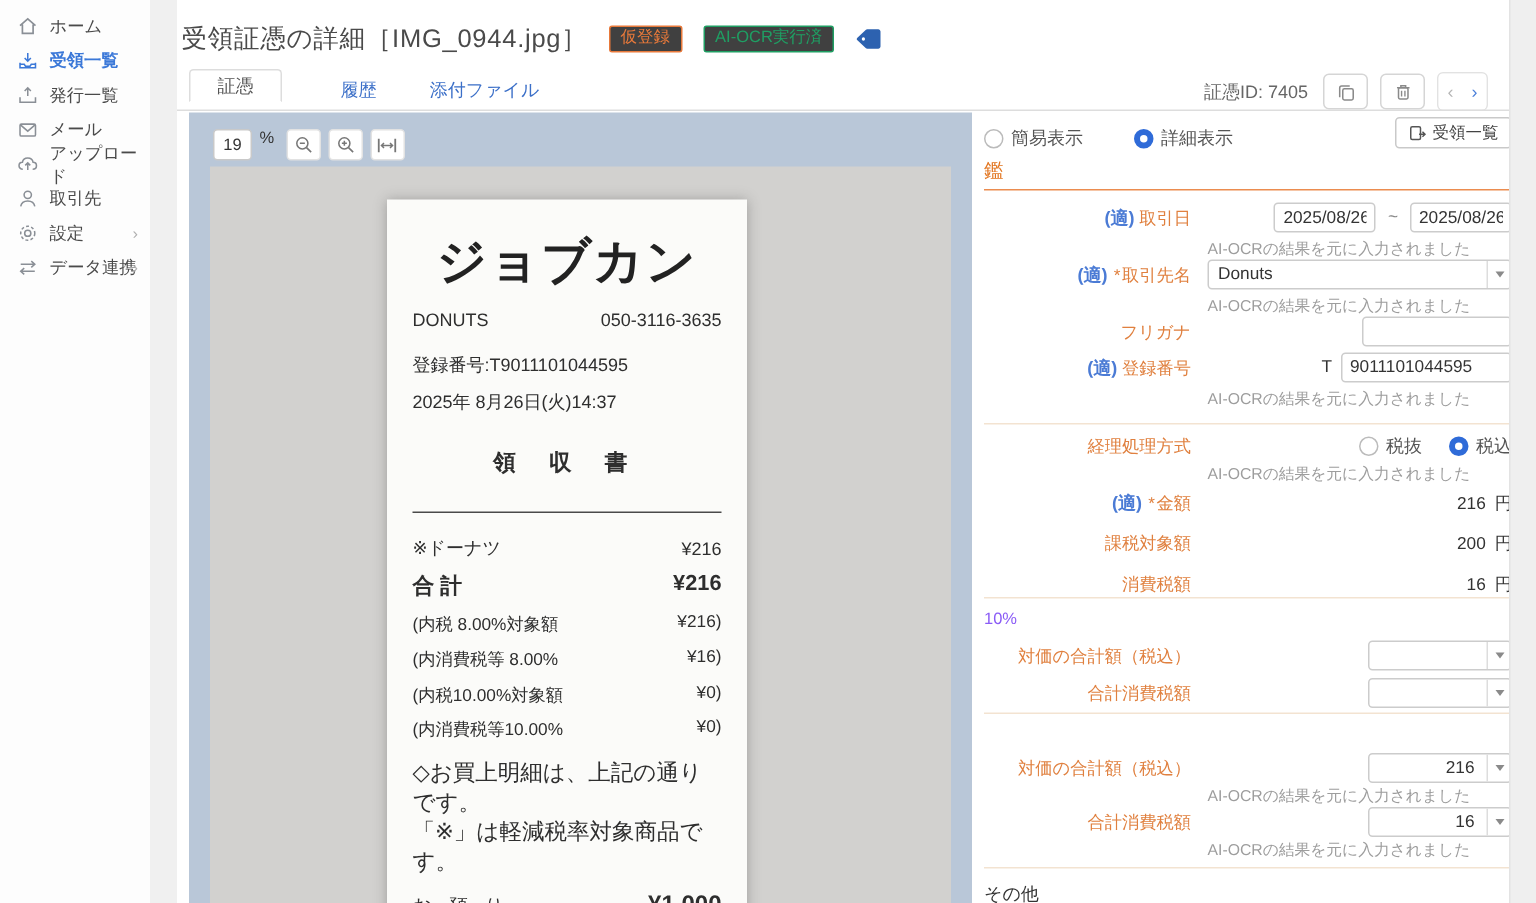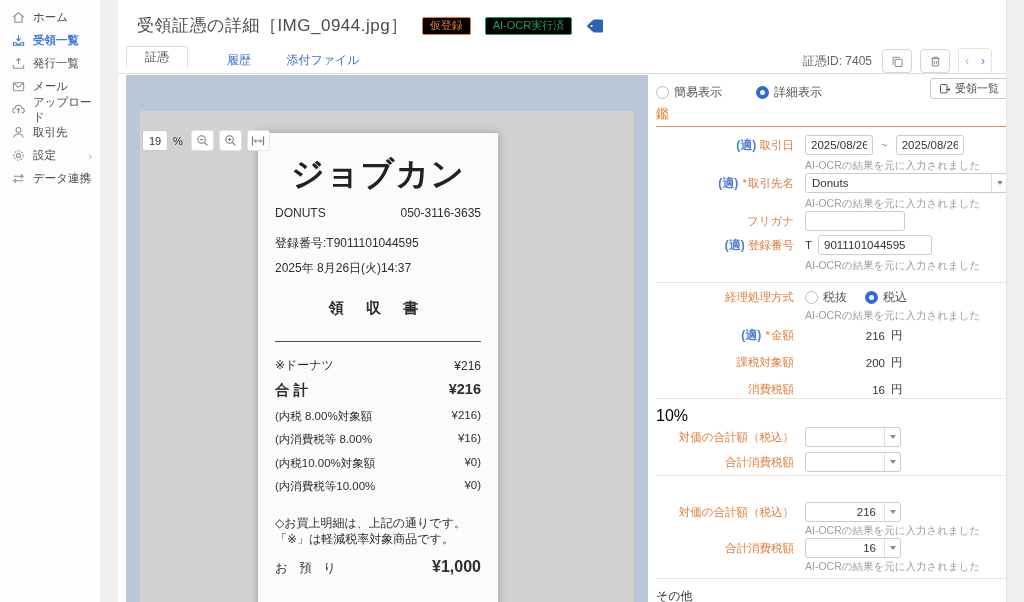--- a/index.html
+++ b/index.html
@@ -14,93 +14,93 @@
   .side-item svg { flex:0 0 auto; }
   .side-item .stroke { stroke:#8a8f96; }
   .side-item.active .stroke { stroke:#3b78d8; }
   .side-chev { position:absolute; right:8px; color:#b0b0b0; font-size:11px; }
 
   .gap-strip { position:absolute; left:100px; top:0; width:18px; height:602px; background:#f0f0f0; }
 
   
   .card { position:absolute; left:118px; top:0; width:906px; height:602px; background:#fff; }
 
-  .title-row { position:absolute; left:19px; top:14px; display:flex; align-items:center; gap:14px; }
+  .title-row { position:absolute; left:3px; top:14px; display:flex; align-items:center; gap:14px; }
   .page-title { font-size:17px; color:#4a4a4a; letter-spacing:.5px; }
-  .badge { font-size:11px; padding:2px 7px 3px; border:1px solid; border-radius:2px; background:#000000; line-height:1; }
+  .badge { font-size:11px; padding:2px 7px 3px; border:1px solid; border-radius:2px; background:#404040; line-height:1; }
   .badge.orange { color:#e8793a; border-color:#e8793a; }
   .badge.green { color:#1f9e63; border-color:#1f9e63; }
 
   .doc-meta { position:absolute; right:32px; top:48px; display:flex; align-items:center; gap:8px; }
   .doc-id { font-size:12px; color:#666; margin-right:2px; }
   .icon-btn { width:30px; height:24px; border:1px solid #d5d5d5; border-radius:4px; background:#fff; display:flex; align-items:center; justify-content:center; cursor:pointer; }
   .pager { display:flex; border:1px solid #e2e2e2; border-radius:4px; overflow:hidden; }
   .pager > div { width:16px; height:24px; display:flex; align-items:center; justify-content:center; font-size:12px; cursor:pointer; background:#fff; }
   .pager .prev { color:#b5b5b5; }
   .pager .next { color:#4a7fd9; }
 
   .tab-row { position:absolute; left:0; top:46px; width:906px; height:28px; border-bottom:1px solid #ddd; }
   .tab { position:absolute; top:0; height:28px; display:flex; align-items:center; justify-content:center; font-size:12px; cursor:pointer; }
   .tab.active { left:8px; width:62px; background:#fff; border:1px solid #ddd; border-bottom:1px solid #fff; border-radius:3px 3px 0 0; color:#555; height:22px; }
   .tab.t2 { left:96px; width:50px; color:#3b6fc8; }
   .tab.t3 { left:160px; width:90px; color:#3b6fc8; }
 
   
   .viewer { position:absolute; left:8px; top:75px; width:522px; height:527px; background:#b9c7d8; }
-  .vtoolbar { position:absolute; left:16px; top:11px; display:flex; align-items:center; gap:5px;margin-top:44px; }
+  .vtoolbar { position:absolute; left:16px; top:11px; display:flex; align-items:flex-start; gap:5px; }
   .zoom-input { width:26px; height:21px; border:1px solid #c9c9c9; border-radius:3px; background:#fff; font-size:11px; text-align:center; color:#333; font-family:inherit; }
   .pct { font-size:11px; color:#333; margin-right:3px; }
   .vbtn { width:23px; height:21px; background:#fff; border:1px solid #e2e2e2; border-radius:3px; display:flex; align-items:center; justify-content:center; cursor:pointer; }
   .photo { position:absolute; left:14px; top:36px; width:494px; height:491px; background:#d2d1cf; overflow:hidden; }
 
   
   .receipt { position:absolute; left:118px; top:22px; width:240px; height:600px; background:#fbfbf9; box-shadow:0 0 8px rgba(60,60,60,.35); padding:0 17px; color:#2e2e2e; }
   .r-title { margin-top:19px; text-align:center; font-size:33px; font-weight:bold; letter-spacing:1px; color:#222; }
   .r-row { display:flex; justify-content:space-between; font-size:12px; }
   .r-co { margin-top:9px; }
   .r-addr { margin-top:8px; font-size:12px; }
   .r-reg { margin-top:15px; font-size:12px; }
   .r-date { margin-top:8px; font-size:12px; }
   .r-doc { margin-top:22px; text-align:center; font-size:15px; font-weight:bold; letter-spacing:9px; }
   .r-hr { margin-top:23px; border-top:1.5px solid #4a4a4a; }
   .r-item { margin-top:15px;align-items:center; }
   .r-total { margin-top:7px; font-size:14.5px; font-weight:bold; }
   .r-tax { margin-top:8.5px; font-size:11.5px; }
-  .r-note { margin-top:22px; font-size:12px; line-height:1.3; }
+  .r-note { margin-top:12px; font-size:15px; line-height:1.3; }
   .r-pay { margin-top:11px; align-items:baseline; }
   .r-pay .lbl { font-size:12.5px; letter-spacing:4px; }
   .r-pay .val { font-size:16px; font-weight:bold; }
 
   
   .formpanel { position:absolute; left:538px; top:75px; width:352px; height:527px; font-size:11.5px; }
   .f-abs { position:absolute; left:0; width:352px; }
   .toggle-row { top:9px; display:flex; gap:34px; align-items:center; }
   .radio-opt { display:flex; align-items:center; gap:5px; color:#555; font-size:12px; cursor:pointer; }
   .radio { width:13px; height:13px; border-radius:50%; background:#fff; border:1px solid #bbb; }
   .radio.sel { border:4px solid #2f6bd8; }
   .replace-btn { position:absolute; right:0; top:3px; display:flex; align-items:center; gap:4px; height:21px; padding:0 8px; border:1px solid #c9c9c9; border-radius:3px; background:#fff; font-size:11px; color:#444; cursor:pointer; }
   .sec-title { top:30px; color:#e2751f; font-size:13px; }
   .sec-line { top:51px; border-top:1px solid #eb8c4f; }
-  .frow { display:flex; align-items:center; }
+  .frow { display:flex; align-items:center;justify-content:space-between; }
   .flabel { width:138px; text-align:right; color:#e0803f; flex:0 0 auto; }
   .fctrl { margin-left:11px; display:flex; align-items:center; }
   .teki { color:#4b7bd5; font-weight:bold; font-size:12px; }
   .req { color:#e0803f; margin:0 1px; }
   .inp { height:20px; border:1px solid #ccc; border-radius:3px; background:#fff; font-size:11.5px; color:#333; padding:0 5px; font-family:inherit; }
   .inp.date { width:68px; }
   .tilde { margin:0 8px; color:#888; }
   .selectbox { position:relative; height:20px; border:1px solid #ccc; border-radius:3px; background:#fff; display:flex; align-items:center; padding:0 20px 0 6px; color:#333; }
   .selectbox .arrow-seg { position:absolute; right:0; top:0; width:16px; height:18px; border-left:1px solid #ddd; display:flex; align-items:center; justify-content:center; }
   .tri { width:0; height:0; border-left:3.5px solid transparent; border-right:3.5px solid transparent; border-top:4.5px solid #8a8a8a; }
   .vendor-select { width:203px; }
   .combo { width:96px; justify-content:flex-end; padding-right:24px; }
   .helper { color:#9d9d9d; font-size:10.5px; }
   .h-ind { padding-left:149px; }
   .divider { border-top:1px solid #f3e3d1; }
-  .grp-head { color:#000000; font-size:16px; }
+  .grp-head { color:#8b5cf6; font-size:11px; }
   .valnum { display:inline-block; width:80px; text-align:right; color:#333; }
   .unit { margin-left:6px; color:#333; }
   .prefixT { margin-right:6px; color:#333; }
 
   .more-head { color:#333; font-size:12px; }
 
   .scroll-strip { position:absolute; right:0; top:0; width:18px; height:602px; background:#efefef; border-left:1px solid #e3e3e3; }
 </style>
 </head>
 <body>

